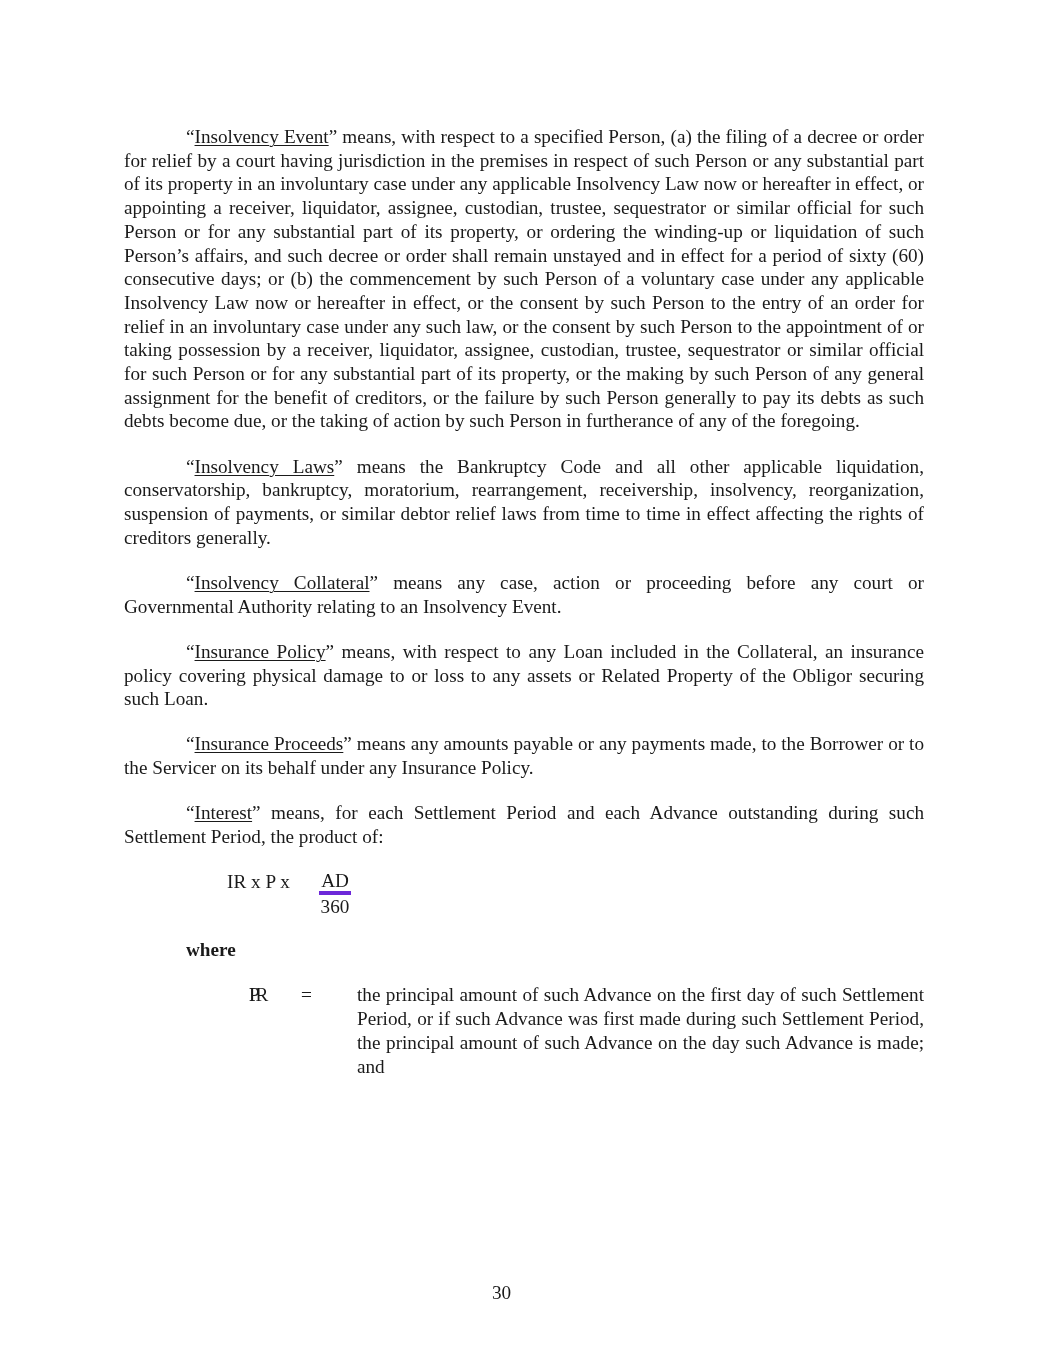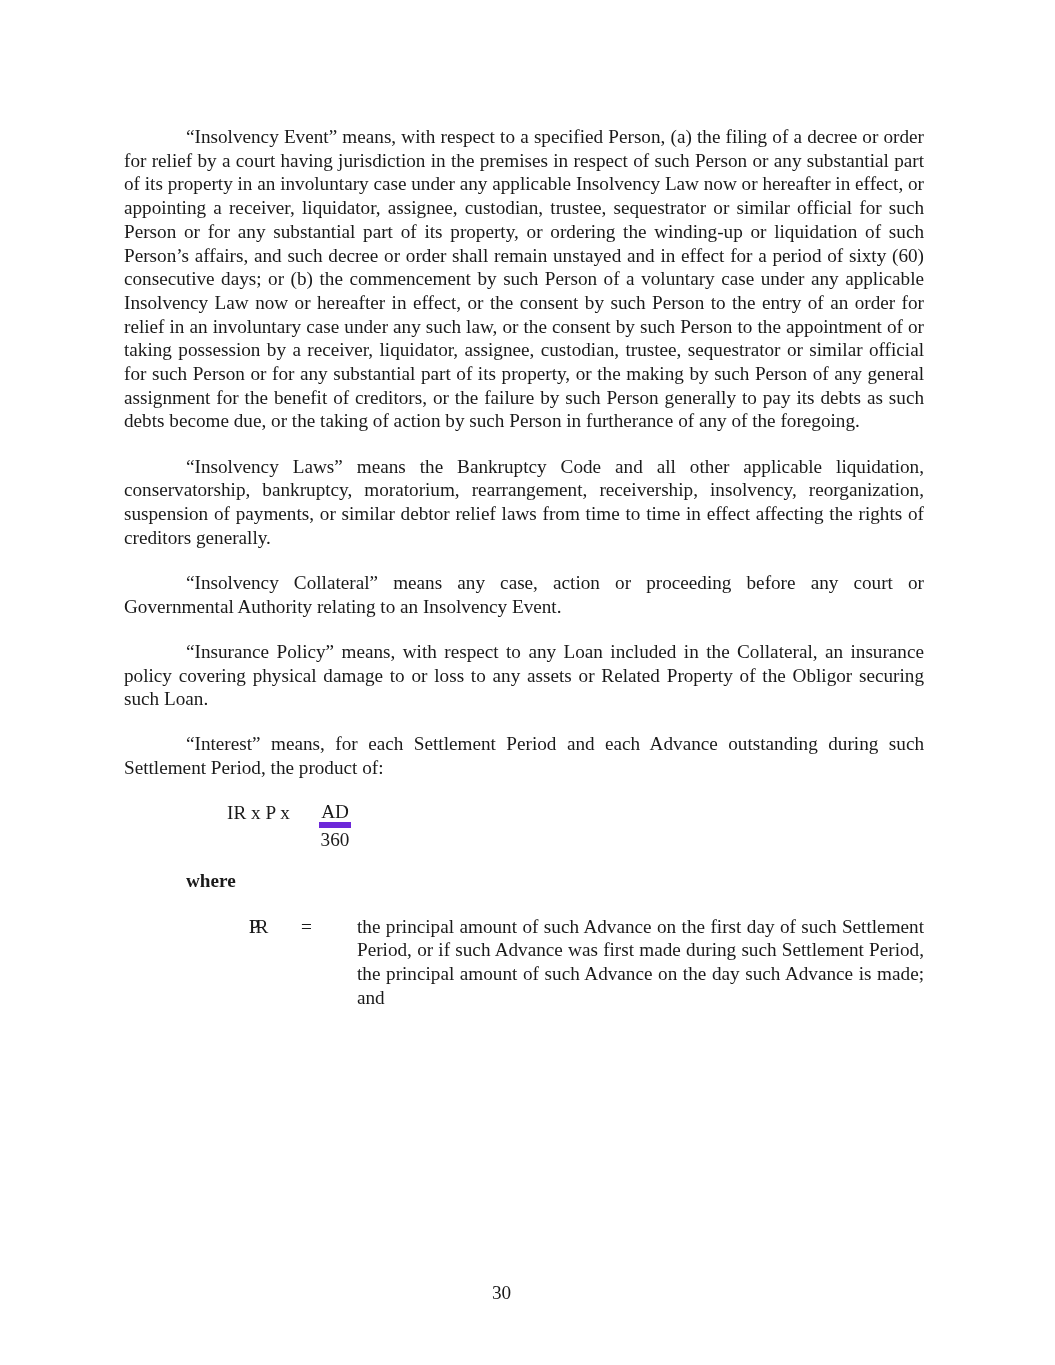--- a/index.html
+++ b/index.html
@@ -22,20 +22,21 @@
       left: 124px;
       top: 125px;
       width: 800px;
     }
     p.def {
       margin: 0 0 21.5px 0;
       text-align: justify;
       text-indent: 62px;
     }
     .term {
+      text-decoration: underline;
       text-underline-offset: 2px;
       text-decoration-thickness: 1px;
     }
     .formula {
       position: relative;
       height: 47px;
       margin-top: 2px;
       margin-bottom: 21px;
     }
     .formula .lhs {
@@ -45,21 +46,21 @@
     }
     .formula .frac {
       position: absolute;
       left: 195px;
       top: 0;
       text-align: center;
       width: 32px;
     }
     .formula .num {
       display: block;
-      border-bottom: 6px solid #6d28d9;
+      border-bottom: 4px solid #6d28d9;
       line-height: 21px;
     }
     .formula .den {
       display: block;
       line-height: 24px;
     }
     .where {
       margin: 0 0 21.5px 62px;
       font-weight: bold;
     }
@@ -95,20 +96,21 @@
 <div class="page">
 
   <p class="def"><span>“</span><span class="term">Insolvency Event</span><span>” means, with respect to a specified Person, (a) the filing of a decree or order for relief by a court having jurisdiction in the premises in respect of such Person or any substantial part of its property in an involuntary case under any applicable Insolvency Law now or hereafter in effect, or appointing a receiver, liquidator, assignee, custodian, trustee, sequestrator or similar official for such Person or for any substantial part of its property, or ordering the winding-up or liquidation of such Person’s affairs, and such decree or order shall remain unstayed and in effect for a period of sixty (60) consecutive days; or (b) the commencement by such Person of a voluntary case under any applicable Insolvency Law now or hereafter in effect, or the consent by such Person to the entry of an order for relief in an involuntary case under any such law, or the consent by such Person to the appointment of or taking possession by a receiver, liquidator, assignee, custodian, trustee, sequestrator or similar official for such Person or for any substantial part of its property, or the making by such Person of any general assignment for the benefit of creditors, or the failure by such Person generally to pay its debts as such debts become due, or the taking of action by such Person in furtherance of any of the foregoing.</span></p>
 
   <p class="def"><span>“</span><span class="term">Insolvency Laws</span><span>” means the Bankruptcy Code and all other applicable liquidation, conservatorship, bankruptcy, moratorium, rearrangement, receivership, insolvency, reorganization, suspension of payments, or similar debtor relief laws from time to time in effect affecting the rights of creditors generally.</span></p>
 
   <p class="def"><span>“</span><span class="term">Insolvency Collateral</span><span>” means any case, action or proceeding before any court or Governmental Authority relating to an Insolvency Event.</span></p>
 
   <p class="def"><span>“</span><span class="term">Insurance Policy</span><span>” means, with respect to any Loan included in the Collateral, an insurance policy covering physical damage to or loss to any assets or Related Property of the Obligor securing such Loan.</span></p>
 
+  <p class="def"><span>“</span><span class="term">Insurance Proceeds</span><span>” means any amounts payable or any payments made, to the Borrower or to the Servicer on its behalf under any Insurance Policy.</span></p>
 
   <p class="def"><span>“</span><span class="term">Interest</span><span>” means, for each Settlement Period and each Advance outstanding during such Settlement Period, the product of:</span></p>
 
   <div class="formula">
     <span class="lhs">IR x P x</span>
     <span class="frac">
       <span class="num">AD</span>
       <span class="den">360</span>
     </span>
   </div>

